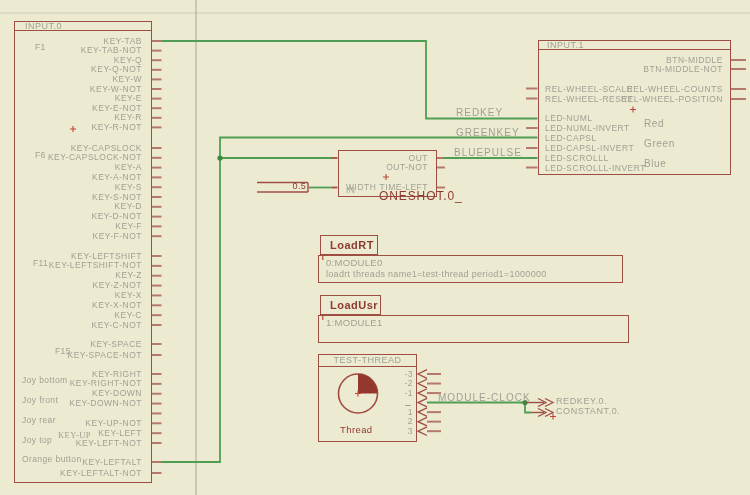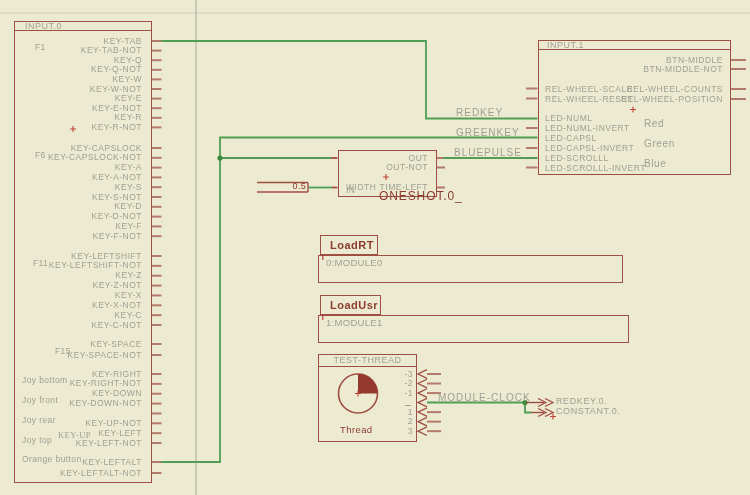--- a/index.html
+++ b/index.html
@@ -143,20 +143,21 @@
   <div class="box" style="left:337.5px;top:150px;width:99px;height:47px;"></div>
   <div class="t pin gray" style="left:346px;top:153.5px;"></div>
   <div class="t title dred" style="left:339px;top:192px;font-size:12px;letter-spacing:.9px;padding-left:40px;">ONESHOT.0_</div>
 
   <div class="t body9 dred" style="left:283px;top:180.5px;width:23px;text-align:right;">0.5</div>
 
   <div class="box" style="left:320px;top:235px;width:58px;height:20px;"></div>
   <div class="t tab dred" style="left:330px;top:239px;">LoadRT</div>
   <div class="box" style="left:318px;top:255px;width:305px;height:28px;"></div>
   <div class="t body9 gray" style="left:326px;top:257px;font-size:9.5px;">0:MODULE0</div>
+  <div class="t body9 gray" style="left:326px;top:268.5px;">loadrt threads name1=test-thread period1=1000000</div>
 
   <div class="box" style="left:320px;top:295px;width:61px;height:20px;"></div>
   <div class="t tab dred" style="left:330px;top:299px;">LoadUsr</div>
   <div class="box" style="left:318px;top:315px;width:311px;height:28px;"></div>
   <div class="t body9 gray" style="left:326px;top:317px;font-size:9.5px;">1:MODULE1</div>
 
   <div class="box" style="left:318px;top:354px;width:99px;height:88px;"></div>
   <div class="hline" style="left:318px;top:365.5px;width:99px;"></div>
   <div class="t title gray" style="left:318px;top:356px;width:99px;text-align:center;">TEST-THREAD</div>
   <div class="t dred" style="left:340px;top:424px;font-size:9.5px;letter-spacing:.4px;">Thread</div>

